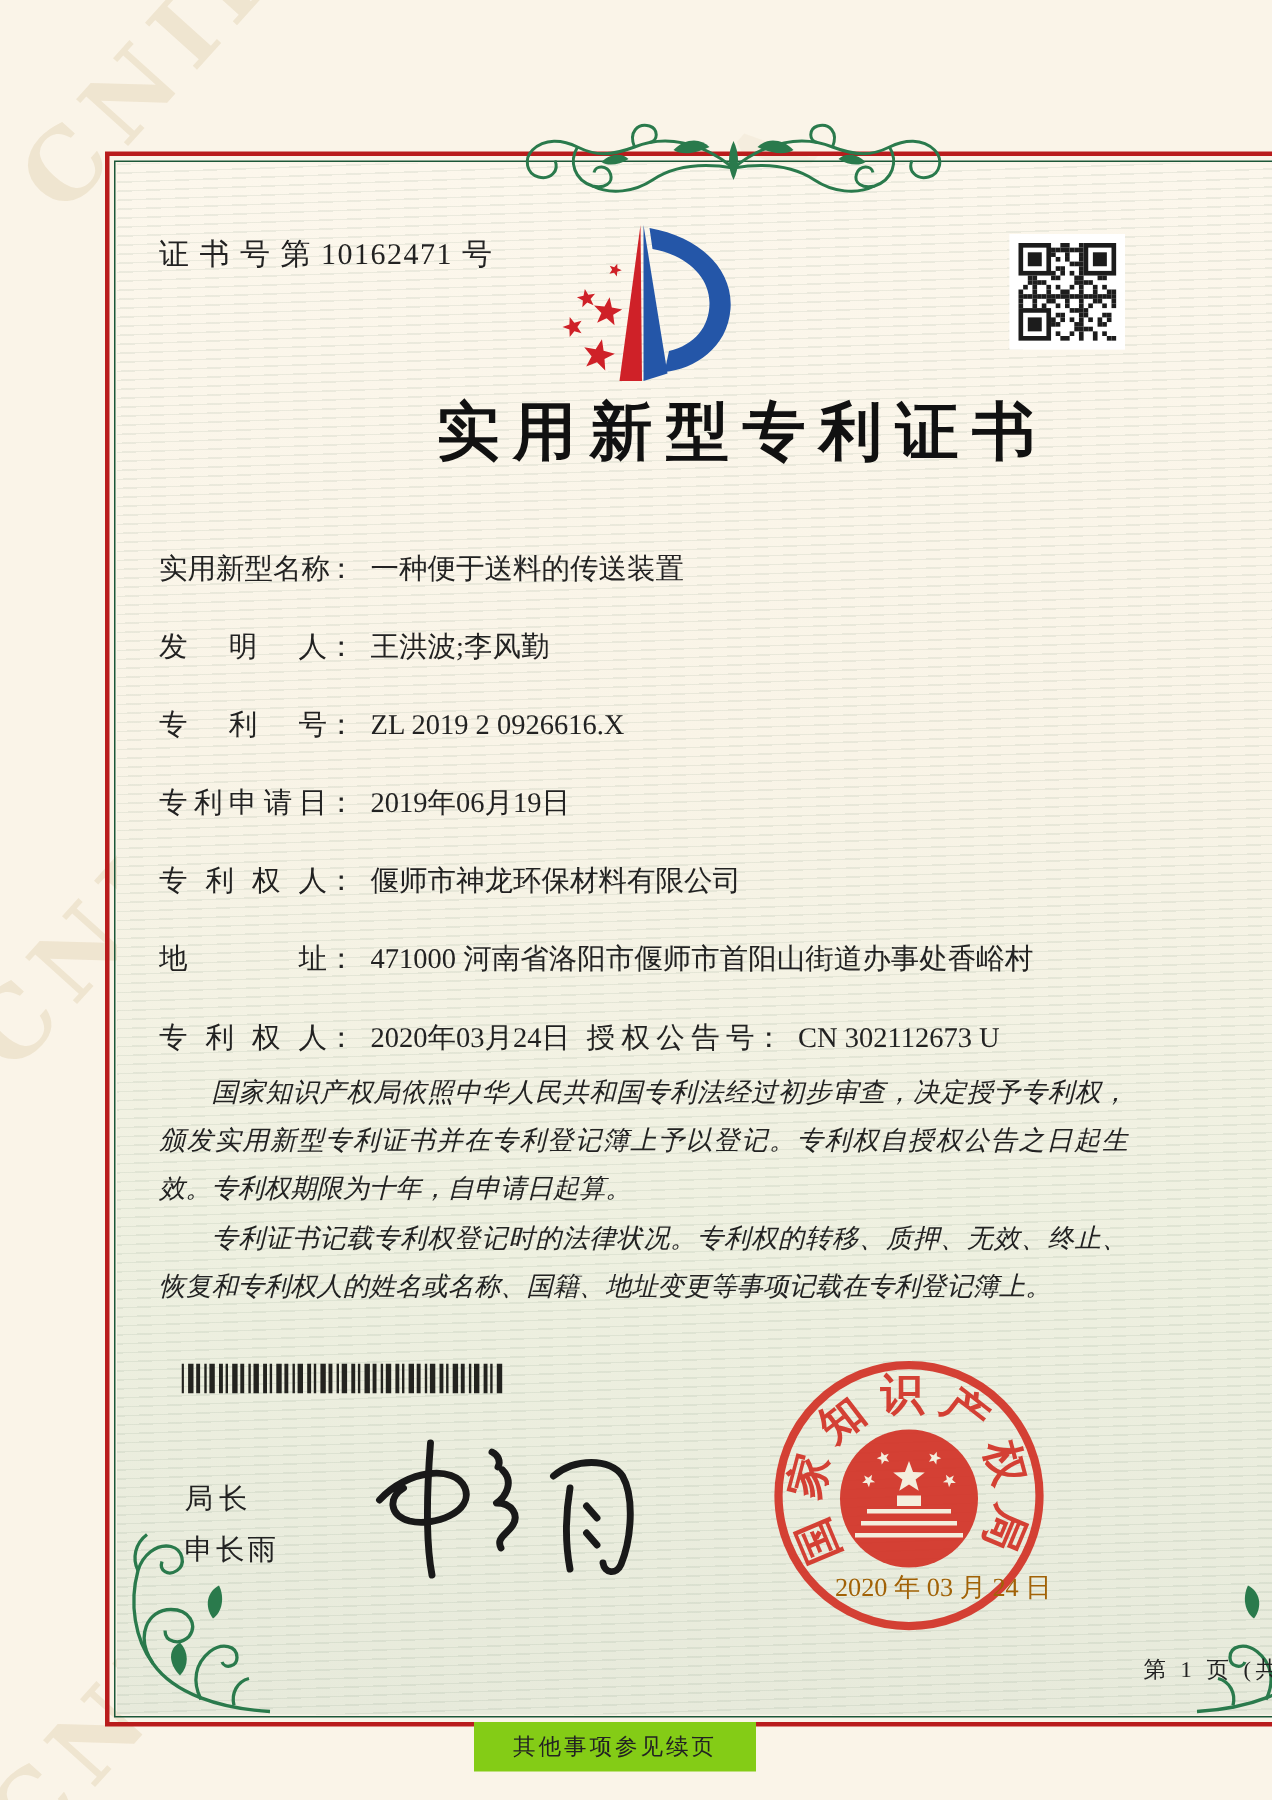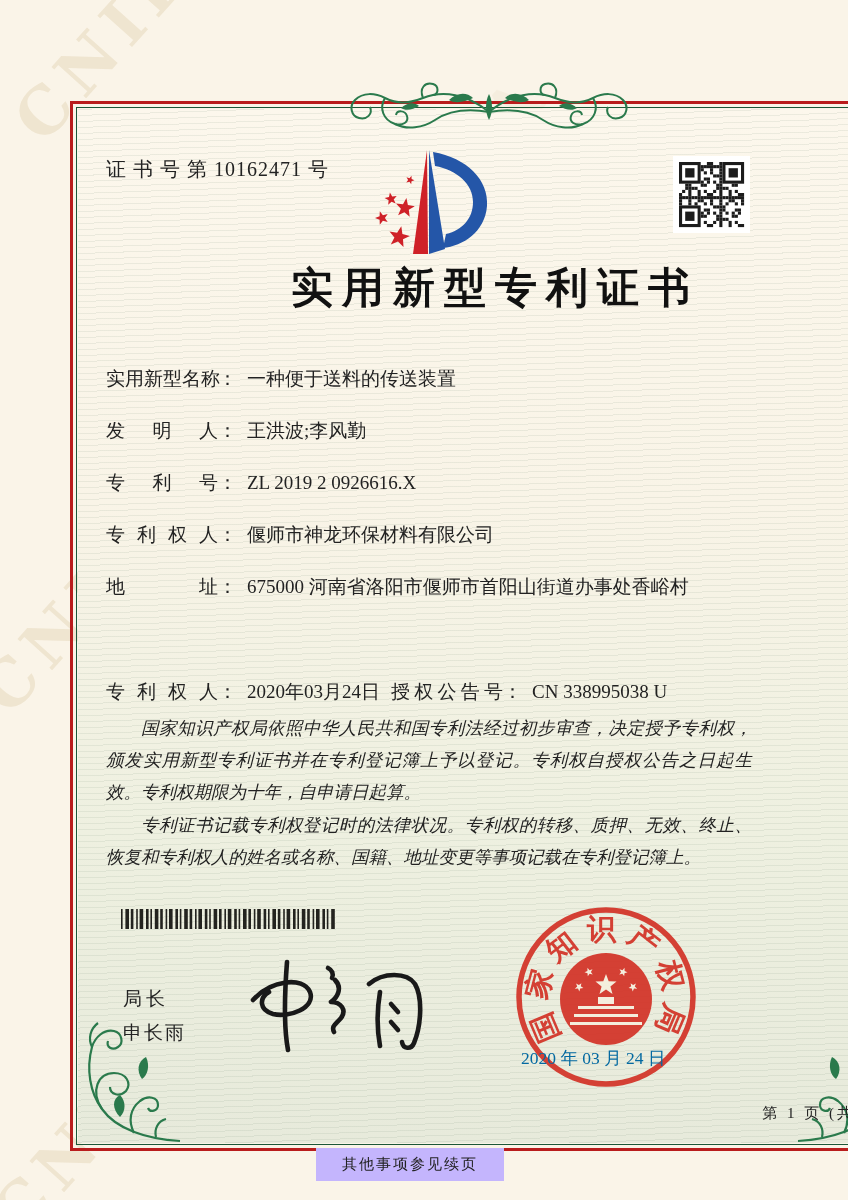--- a/index.html
+++ b/index.html
@@ -50,25 +50,25 @@
   .pair2{position:absolute;left:285px;top:0;white-space:nowrap;}
   
   .body-text{position:absolute;left:33px;top:608px;width:646px;font-size:17.5px;line-height:1.84;text-align:justify;font-style:italic;}
   .body-text p{margin:0;text-indent:2em;}
   
   .barcode{position:absolute;left:48px;top:805px;}
   .signer-title{position:absolute;left:50px;top:882px;font-size:19px;letter-spacing:4px;}
   .signer-name{position:absolute;left:50px;top:916px;font-size:19px;letter-spacing:2px;}
   .signature{position:absolute;left:158px;top:846px;}
   .seal{position:absolute;left:438px;top:798px;mix-blend-mode:multiply;opacity:.93;}
-  .seal-date{position:absolute;left:448px;top:942px;width:180px;text-align:left;font-size:17.5px;color:#0369a1;}
+  .seal-date{position:absolute;left:448px;top:942px;width:180px;text-align:right;font-size:17.5px;color:#a16207;}
   .page-info{position:absolute;left:0;right:0;top:1000px;text-align:right;font-size:15px;letter-spacing:3px;}
   .footer-note{
     position:absolute;left:410px;top:1148px;transform:translateX(-50%);
-    background:#c4b5fd;padding:7px 26px;font-size:15px;letter-spacing:2px;z-index:3;white-space:nowrap;
+    background:#84cc16;padding:7px 26px;font-size:15px;letter-spacing:2px;z-index:3;white-space:nowrap;
   }
   
   .orn-top{position:absolute;left:50%;top:-26px;transform:translateX(-50%);}
   .orn-bl{position:absolute;left:3px;bottom:3px;}
   .orn-br{position:absolute;right:3px;bottom:3px;transform:scaleX(-1);}
   svg{display:block;}
 </style>
 </head>
 <body>
 
@@ -282,31 +282,34 @@
       <div class="row">
         <span class="lbl">实用新型名称</span><span class="colon">：</span><span>一种便于送料的传送装置</span>
       </div>
       <div class="row">
         <span class="lbl">发明人</span><span class="colon">：</span><span>王洪波;李风勤</span>
       </div>
       <div class="row">
         <span class="lbl">专利号</span><span class="colon">：</span><span>ZL 2019 2 0926616.X</span>
       </div>
       <div class="row">
+        <span class="lbl">专利申请日</span><span class="colon">：</span><span>2019年06月19日</span>
+      </div>
+      <div class="row">
         <span class="lbl">专利权人</span><span class="colon">：</span><span>偃师市神龙环保材料有限公司</span>
       </div>
       <div class="row">
-        <span class="lbl">地址</span><span class="colon">：</span><span>675000 河南省洛阳市偃师市首阳山街道办事处香峪村</span>
+        <span class="lbl">地址</span><span class="colon">：</span><span>471000 河南省洛阳市偃师市首阳山街道办事处香峪村</span>
       </div>
     </div>
 
     <div class="grant-row">
       <span class="lbl">专利权人</span><span class="colon">：</span><span>2020年03月24日</span>
       <span class="pair2">
-        <span class="lbl">授权公告号</span><span class="colon">：</span><span>CN 338995038 U</span>
+        <span class="lbl">授权公告号</span><span class="colon">：</span><span>CN 302112673 U</span>
       </span>
     </div>
 
     <div class="body-text">
       <p>国家知识产权局依照中华人民共和国专利法经过初步审查，决定授予专利权，颁发实用新型专利证书并在专利登记簿上予以登记。专利权自授权公告之日起生效。专利权期限为十年，自申请日起算。</p>
       <p>专利证书记载专利权登记时的法律状况。专利权的转移、质押、无效、终止、恢复和专利权人的姓名或名称、国籍、地址变更等事项记载在专利登记簿上。</p>
     </div>
 
     <svg class="barcode" id="barcode" width="216" height="20" viewBox="0 0 216 20" preserveAspectRatio="none">
         <rect x="0.0" y="0" width="1.6" height="20" fill="#23231f"></rect>

